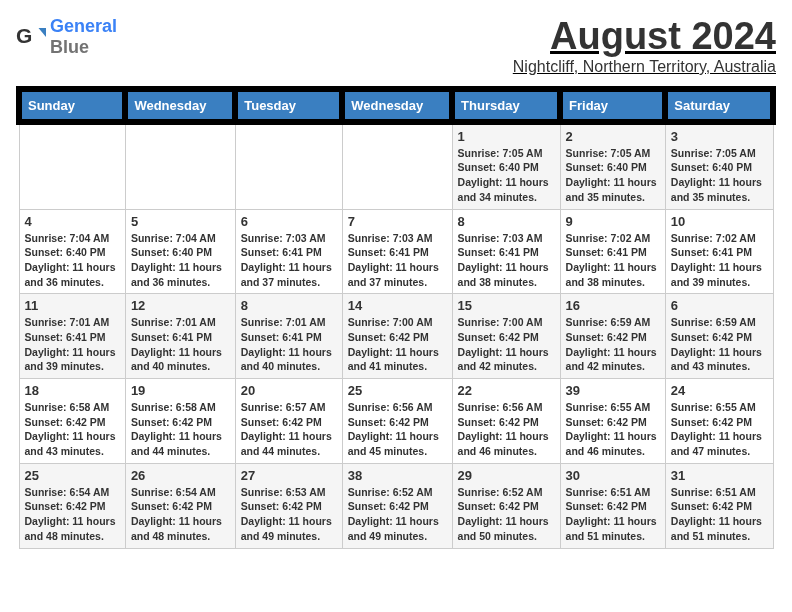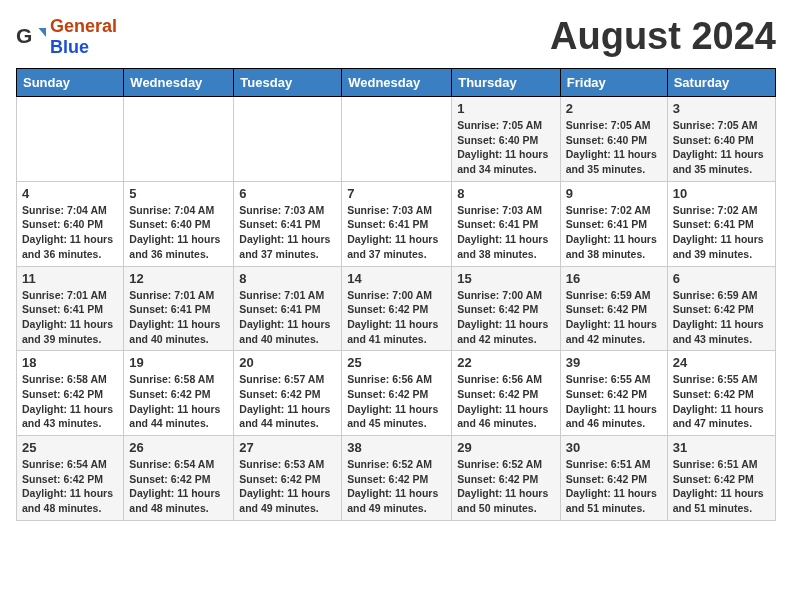--- a/index.html
+++ b/index.html
@@ -16,34 +16,35 @@
       align-items: flex-start;
       margin-bottom: 10px;
     }
     .logo {
       display: flex;
       align-items: center;
     }
     .logo-text-general {
       font-size: 18px;
       font-weight: bold;
-      color: #c2410c;
+      color: #3b82f6;
     }
     .logo-text-blue {
       font-size: 18px;
       font-weight: bold;
-      color: #1d4ed8;
+      color: #737373;
     }
     .logo-icon {
       width: 30px;
       height: 30px;
       margin-right: 4px;
     }
     .title-area {
       text-align: right;
+      text-decoration: underline;
     }
     .main-title {
       font-size: 38px;
       font-weight: bold;
       color: #333;
       line-height: 1.1;
     }
     .subtitle {
       font-size: 16px;
       color: #333;
@@ -53,21 +54,21 @@
       border-collapse: collapse;
       font-size: 11px;
     }
     thead tr th {
       background-color: #3a7fc1;
       color: #fff;
       text-align: left;
       padding: 6px 6px;
       font-size: 13px;
       font-weight: bold;
-      border: 1px solid #000000;
+      border: 6px solid #000000;
     }
     tbody tr td {
       border: 1px solid #ccc;
       padding: 4px 5px;
       vertical-align: top;
       min-height: 70px;
       width: 113px;
       background: #fff;
     }
     tbody tr:nth-child(odd) td {
@@ -98,20 +99,21 @@
       <text y="28" font-size="28" font-weight="bold" fill="#333">G</text>
       <polygon points="30,8 40,8 40,20" fill="#3a7fc1"></polygon>
     </svg>
     <div>
       <span class="logo-text-general">General</span><br>
       <span class="logo-text-blue">Blue</span>
     </div>
   </div>
   <div class="title-area">
     <div class="main-title">August 2024</div>
+    <div class="subtitle">Nightcliff, Northern Territory, Australia</div>
   </div>
 </div>
 
 <table>
   <thead>
     <tr>
     <th>Sunday</th>
         <th>Wednesday</th>
         <th>Tuesday</th>
         <th>Wednesday</th>

